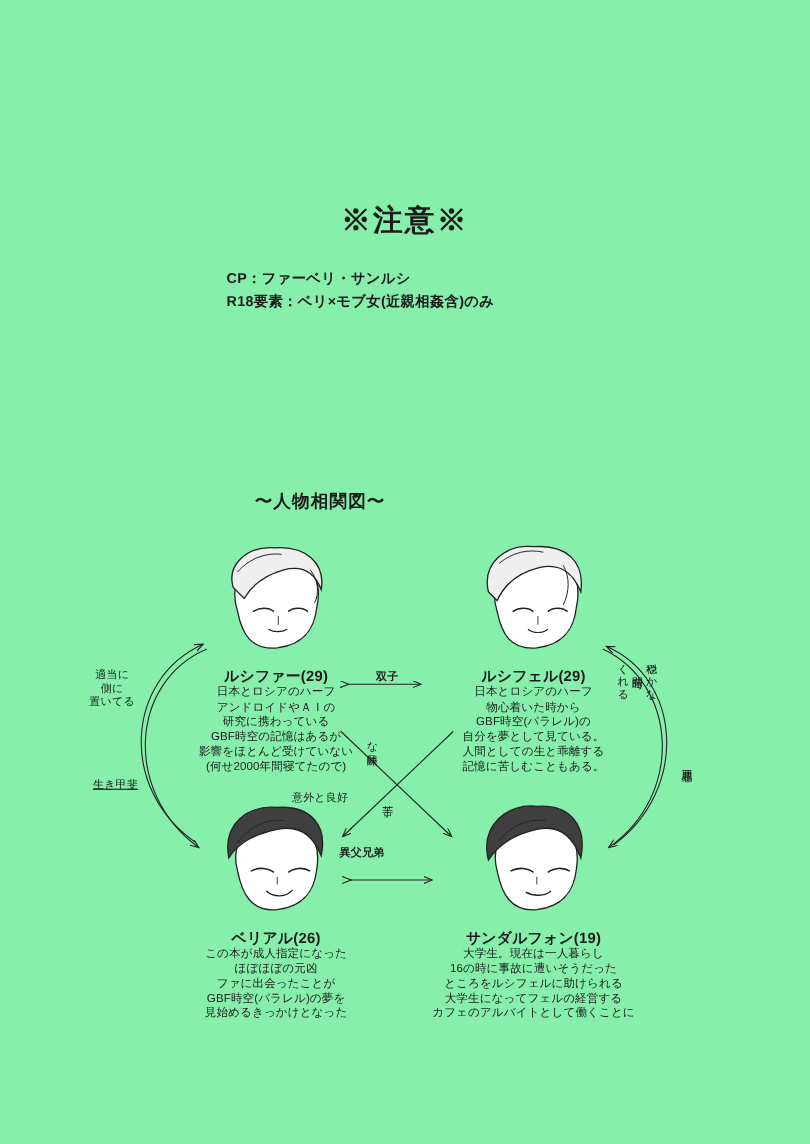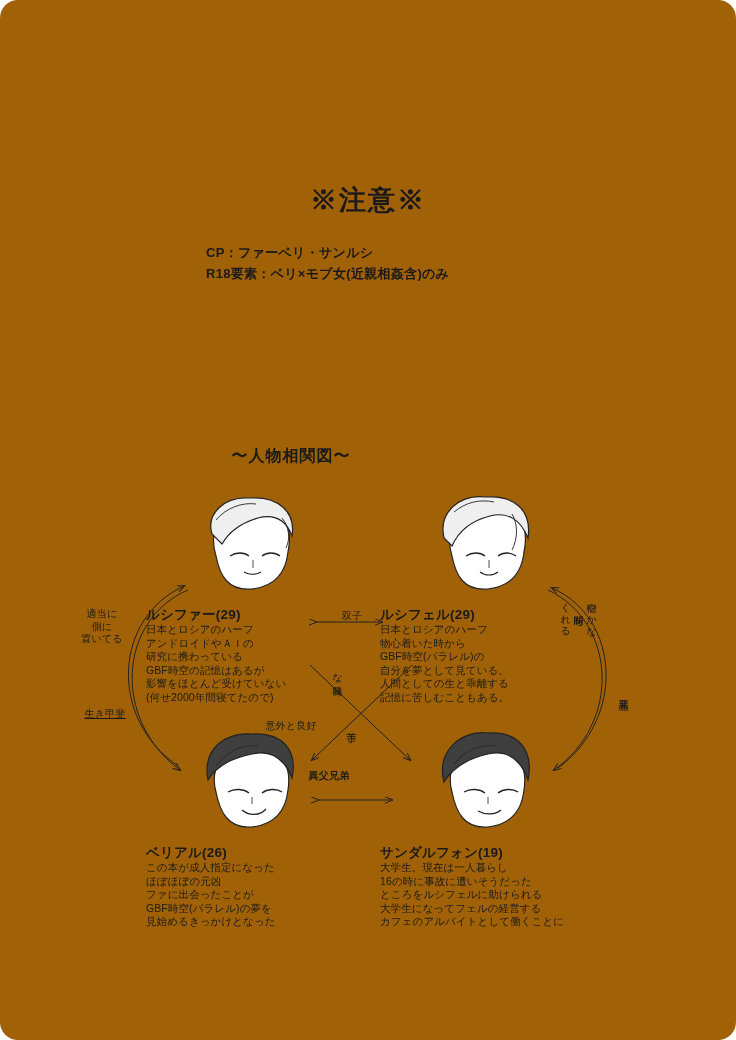--- a/index.html
+++ b/index.html
@@ -11,22 +11,21 @@
     width: 736px;
     height: 1040px;
     position: relative;
     font-family: "Liberation Sans", sans-serif;
     color: #1a1a1a;
     overflow: hidden;
   }
   .page {
     position: absolute;
     inset: 0;
-    background: #a16207;
-    border-radius: 18px;
+    background: #86efac;
   }
 
   
   .notice-title {
     position: absolute;
     top: 182px;
     left: 0;
     width: 736px;
     text-align: center;
     font-size: 27px;
@@ -69,21 +68,21 @@
     top: 0; left: 0;
     width: 616px;
     height: 500px;
     pointer-events: none;
   }
 
   
   .node {
     position: absolute;
     width: 210px;
-    text-align: left;
+    text-align: center;
   }
   .portrait {
     position: relative;
     width: 130px;
     height: 115px;
     margin: 0 auto 2px auto;
   }
   .portrait svg { display: block; }
   .char-name {
     font-size: 13.5px;
@@ -111,21 +110,21 @@
     letter-spacing: 0.2px;
     text-align: center;
     white-space: pre-line;
   }
   .rel-vertical {
     writing-mode: vertical-rl;
     text-orientation: upright;
     line-height: 13px;
   }
 
-  #rel-twins      { top: 140px; left: 272px; width: 40px; }
+  #rel-twins      { top: 140px; left: 272px; width: 40px; font-weight: bold; }
   #rel-adequate   { top: 138px; left: 20px;  width: 44px; }
   #rel-worth      { top: 238px; left: 20px;  width: 50px; text-decoration: underline; }
   #rel-good       { top: 250px; left: 200px; width: 62px; }
   #rel-interest   { top: 196px; left: 270px; width: 14px; }
   #rel-weak       { top: 254px; left: 284px; width: 14px; }
   #rel-halfbro    { top: 300px; left: 234px; width: 70px; font-weight: bold; }
   #rel-gentle     { top: 126px; left: 524px; width: 14px; }
   #rel-guilt      { top: 222px; left: 516px; width: 54px; }
 </style>
 </head>

